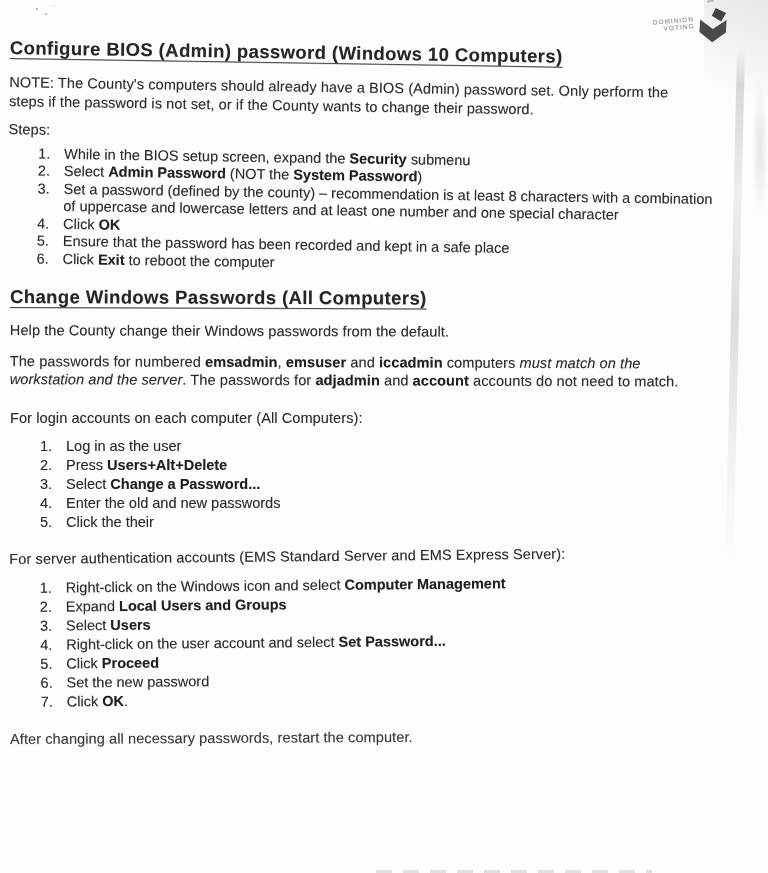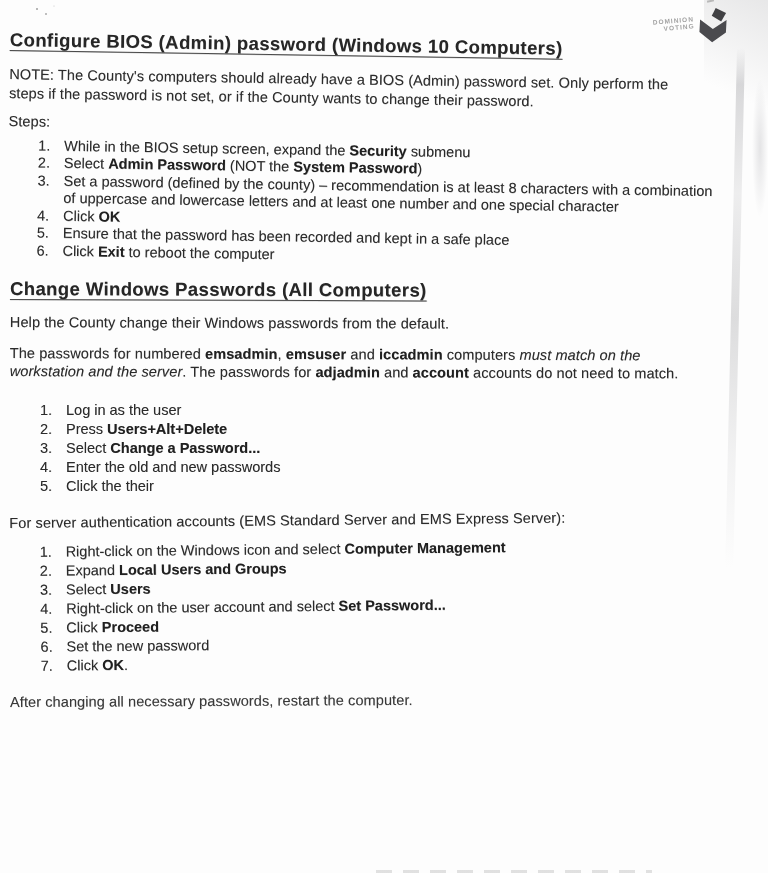--- a/index.html
+++ b/index.html
@@ -7,21 +7,21 @@
     width:768px; height:873px;
     background:#ffffff;
     font-family:"Liberation Sans", sans-serif;
   }
   .page {
     position:relative; width:768px; height:873px;
     background:#fdfdfd; overflow:hidden;
     color:#2b2b2b;
     text-shadow:0.3px 0.3px 0.5px rgba(60,60,60,0.35);
   }
-  .content { position:absolute; left:10px; top:0; width:706px; }
+  .content { position:absolute; left:10px; top:8px; width:706px; }
 
   .doc-h {
     margin:0; font-size:18.5px; line-height:24px; font-weight:600;
     letter-spacing:0.4px; color:#262626;
     text-decoration:underline;
     text-decoration-thickness:1.4px;
     text-underline-offset:4px;
     text-decoration-color:rgba(50,50,50,0.85);
   }
   p { margin:0; font-size:14.5px; line-height:18.5px; letter-spacing:0.1px; }
@@ -127,20 +127,21 @@
       </ol>
     </section>
 
     <section class="sec-winpw">
       <h2 class="doc-h">Change Windows Passwords (All Computers)</h2>
       <p class="p1">Help the County change their Windows passwords from the default.</p>
       <p class="p2"><span>The passwords for numbered </span><b>emsadmin</b><span>, </span><b>emsuser</b><span> and </span><b>iccadmin</b><span> computers </span><em>must match on the workstation and the server</em><span>. The passwords for </span><b>adjadmin</b><span> and </span><b>account</b><span> accounts do not need to match.</span></p>
     </section>
 
     <section class="sec-login">
+      <p class="list-intro">For login accounts on each computer (All Computers):</p>
       <ol class="steps steps-loose">
         <li><span>Log in as the user</span></li>
         <li><span>Press </span><b>Users+Alt+Delete</b></li>
         <li><span>Select </span><b>Change a Password...</b></li>
         <li><span>Enter the old and new passwords</span></li>
         <li><span>Click the their</span></li>
       </ol>
     </section>
 
     <section class="sec-server">

